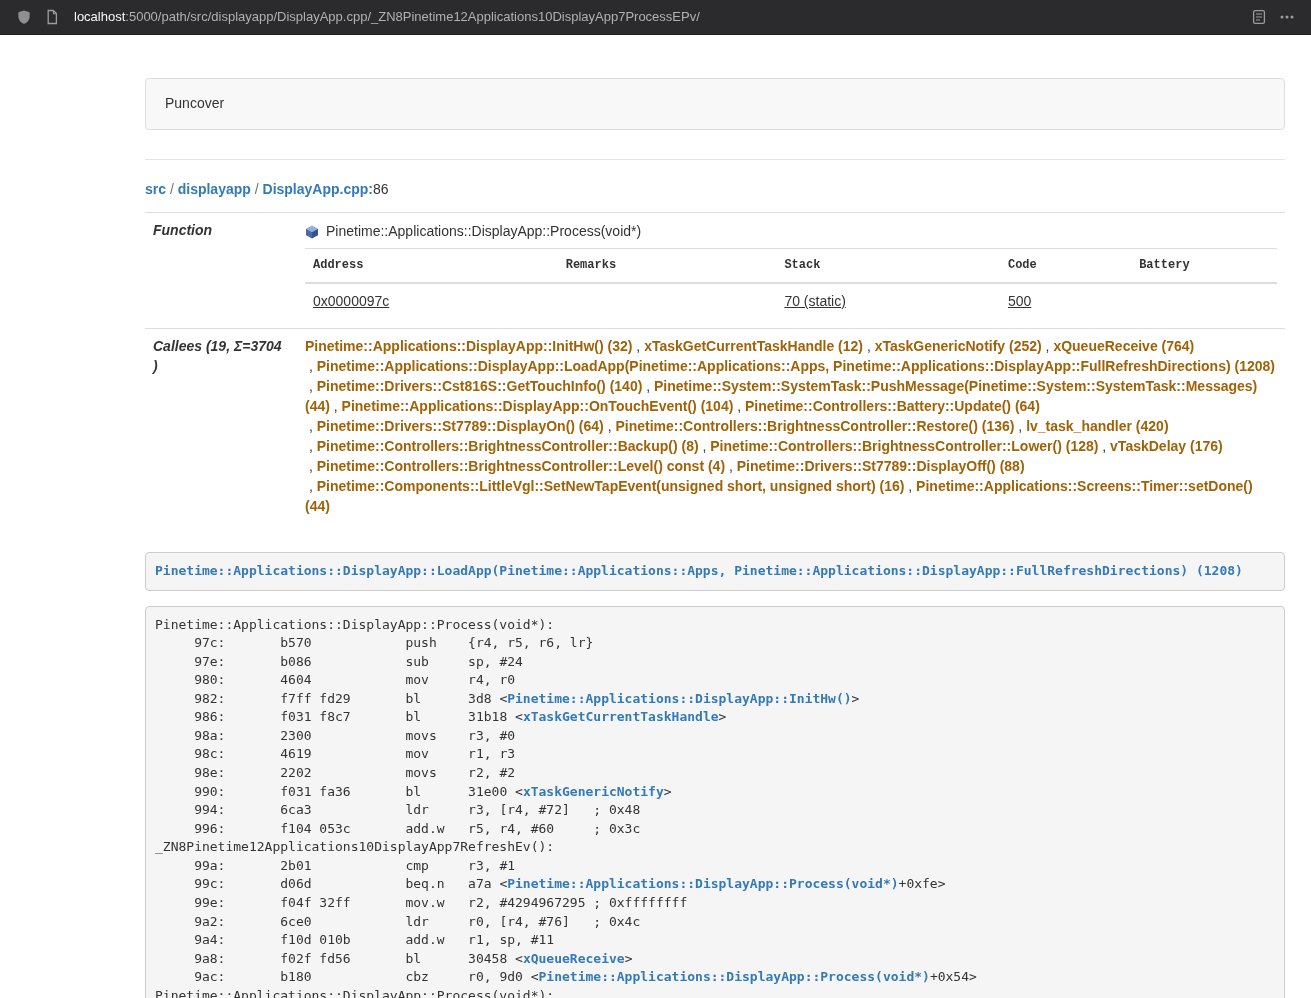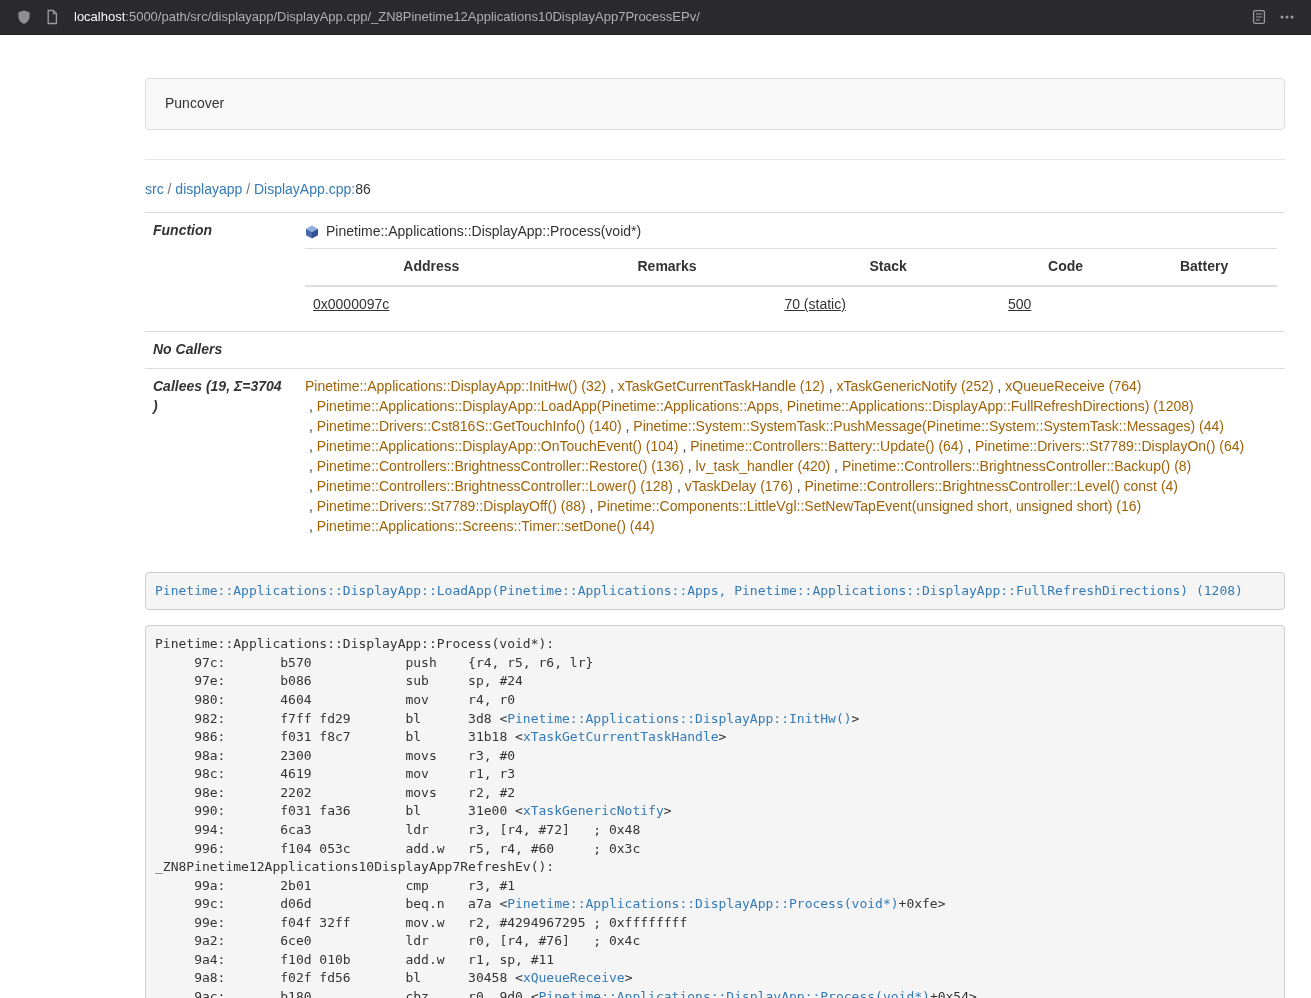--- a/index.html
+++ b/index.html
@@ -3,21 +3,21 @@
 <meta charset="utf-8">
 <style>
   * { box-sizing: border-box; }
   html, body { margin: 0; padding: 0; }
   body {
     width: 1311px; height: 998px; overflow: hidden;
     background: #ffffff;
     font-family: "Liberation Sans", "DejaVu Sans", sans-serif;
     font-size: 14px; line-height: 1.42857; color: #333;
   }
-  a { text-decoration: none; cursor: pointer; }
+  a { text-decoration: none; cursor: pointer; font-weight: bold; }
 
   
   .browser-bar {
     height: 35px; background: #2b2b2e; border-bottom: 1px solid #1f1f22;
     display: flex; align-items: center; padding: 0 10px;
   }
   .bb-icon {
     width: 28px; height: 26px; display: inline-flex;
     align-items: center; justify-content: center; border-radius: 3px; flex: 0 0 auto;
   }
@@ -51,21 +51,21 @@
     vertical-align: top; font-size: 14px;
   }
   table.main-table > tbody > tr > th { width: 152px; font-weight: bold; font-style: italic; }
 
   .fn-line { display: flex; align-items: center; gap: 7px; margin: 1px 0 6px; }
   .fn-line svg { flex: 0 0 auto; }
 
   table.inner-table { width: 100%; border-collapse: collapse; }
   table.inner-table th {
     border-top: 1px solid #ddd; border-bottom: 2px solid #ddd;
-    padding: 8px; text-align: center; font-weight: bold; font-size: 14px;
+    padding: 8px; text-align: left; font-weight: bold; font-size: 12px; font-family: Liberation Mono, monospace;
   }
   table.inner-table td { padding: 8px; font-size: 14px; text-decoration: underline; }
   .w-addr { width: 26%; } .w-rem { width: 22.5%; } .w-stack { width: 23%; margin-top: 48px; }
   .w-code { width: 13.5%; } .w-static { width: 15%; }
 
   .callees a { color: #a16207; }
   .callees .callee-sep { color: #333; white-space: pre; }
 
   pre {
     margin: 0 0 15px; background: #f5f5f5; border: 1px solid #ccc; border-radius: 4px;
@@ -149,24 +149,20 @@
                 <td></td>
                 <td>70 (static)</td>
                 <td>500</td>
                 <td></td>
               </tr>
             </tbody>
           </table>
         </td>
       </tr>
       <tr>
-        <th>No Callers</th>
-        <td></td>
-      </tr>
-      <tr>
         <th>Callees (19, Σ=3704 )</th>
         <td class="callees"><a href="#">Pinetime::Applications::DisplayApp::InitHw() (32)</a><span class="callee-sep"> , </span><a href="#">xTaskGetCurrentTaskHandle (12)</a><span class="callee-sep"> , </span><a href="#">xTaskGenericNotify (252)</a><span class="callee-sep"> , </span><a href="#">xQueueReceive (764)</a><span class="callee-sep"> , </span><a href="#">Pinetime::Applications::DisplayApp::LoadApp(Pinetime::Applications::Apps, Pinetime::Applications::DisplayApp::FullRefreshDirections) (1208)</a><span class="callee-sep"> , </span><a href="#">Pinetime::Drivers::Cst816S::GetTouchInfo() (140)</a><span class="callee-sep"> , </span><a href="#">Pinetime::System::SystemTask::PushMessage(Pinetime::System::SystemTask::Messages) (44)</a><span class="callee-sep"> , </span><a href="#">Pinetime::Applications::DisplayApp::OnTouchEvent() (104)</a><span class="callee-sep"> , </span><a href="#">Pinetime::Controllers::Battery::Update() (64)</a><span class="callee-sep"> , </span><a href="#">Pinetime::Drivers::St7789::DisplayOn() (64)</a><span class="callee-sep"> , </span><a href="#">Pinetime::Controllers::BrightnessController::Restore() (136)</a><span class="callee-sep"> , </span><a href="#">lv_task_handler (420)</a><span class="callee-sep"> , </span><a href="#">Pinetime::Controllers::BrightnessController::Backup() (8)</a><span class="callee-sep"> , </span><a href="#">Pinetime::Controllers::BrightnessController::Lower() (128)</a><span class="callee-sep"> , </span><a href="#">vTaskDelay (176)</a><span class="callee-sep"> , </span><a href="#">Pinetime::Controllers::BrightnessController::Level() const (4)</a><span class="callee-sep"> , </span><a href="#">Pinetime::Drivers::St7789::DisplayOff() (88)</a><span class="callee-sep"> , </span><a href="#">Pinetime::Components::LittleVgl::SetNewTapEvent(unsigned short, unsigned short) (16)</a><span class="callee-sep"> , </span><a href="#">Pinetime::Applications::Screens::Timer::setDone() (44)</a></td>
       </tr>
     </tbody>
   </table>
 
   <pre class="snippet"><a href="#">Pinetime::Applications::DisplayApp::LoadApp(Pinetime::Applications::Apps, Pinetime::Applications::DisplayApp::FullRefreshDirections) (1208)</a></pre>
 
   <pre class="disassembly">Pinetime::Applications::DisplayApp::Process(void*):
      97c:	b570      	push	{r4, r5, r6, lr}

